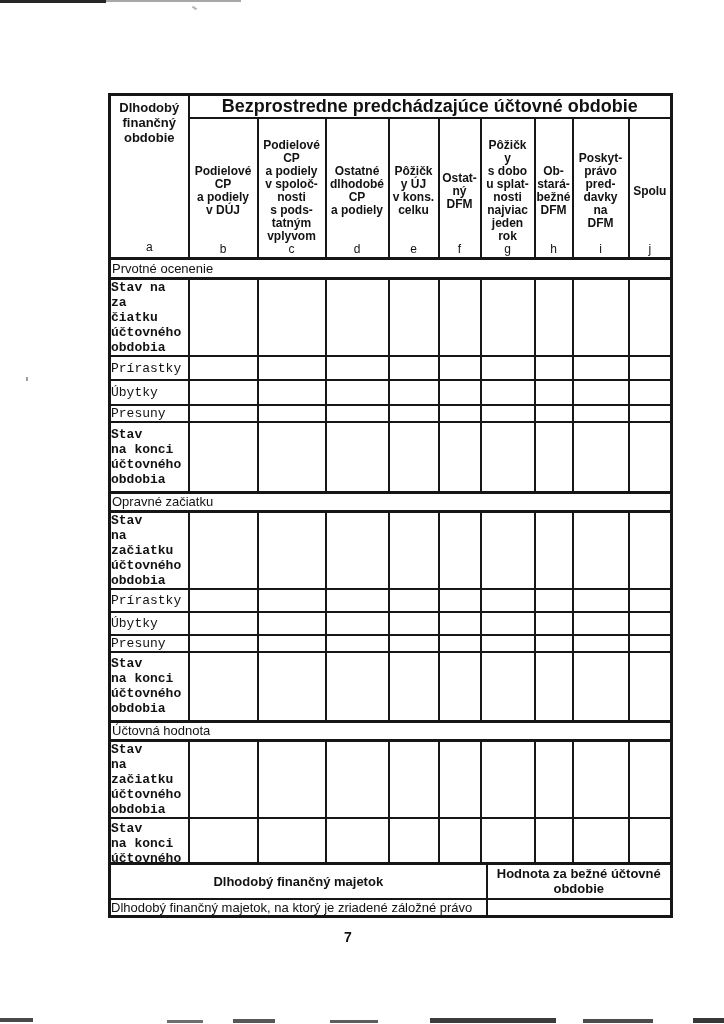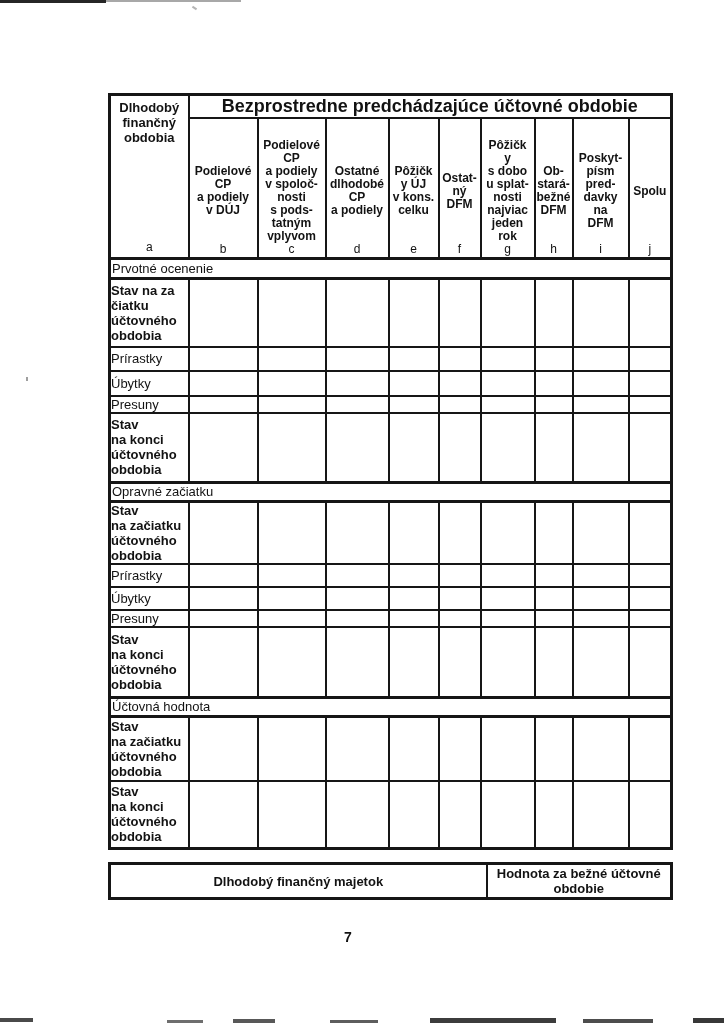--- a/index.html
+++ b/index.html
@@ -16,21 +16,21 @@
                justify-content:space-between;align-items:center;padding-top:2px;}
   .corner-text{font-weight:bold;font-size:13px;line-height:15px;text-align:center;white-space:pre-line;}
   .letter{font-size:12px;line-height:13px;font-weight:normal;text-align:center;padding-bottom:1px;}
   .period{font-weight:bold;font-size:18px;text-align:center;padding-right:75px;}
   .hw{height:138px;display:flex;flex-direction:column;}
   .ht{flex:1;display:flex;align-items:center;justify-content:center;
       text-align:center;font-weight:bold;font-size:12px;line-height:13px;white-space:pre-line;margin-top:20px;}
   .band td{font-size:13px;text-align:left;padding:0 0 1px 1px;
            border-top:3px solid #161616;border-bottom:3px solid #161616;}
   .lbl{font-size:13px;line-height:15px;text-align:left;
-       padding:1px 0 1px 1px;white-space:pre-line;}
+       padding:1px 0 1px 1px;white-space:pre-line;font-family:Liberation Mono, monospace;}
   .bold{font-weight:bold;}
   .main-table{border:3px solid #161616;}
 
   
   .note7{position:absolute;left:95px;top:842px;font-size:13px;font-weight:bold;
          letter-spacing:.1px;white-space:nowrap;}
   .n7num{display:inline-block;margin-right:12px;}
   .serif{font-family:"Liberation Serif",serif;}
 
   
@@ -86,21 +86,21 @@
         <col style="width:38px">
         <col style="width:56px">
       <col style="width:43px">
     </colgroup>
     <tbody>
       <tr style="height:17px">
         <td class="corner" rowspan="2">
           <div class="corner-wrap">
             <div class="corner-text">Dlhodobý
 finančný
-obdobia</div>
+obdobie</div>
             <div class="letter">a</div>
           </div>
         </td>
         <td class="period" colspan="9">Bezprostredne predchádzajúce účtovné obdobie</td>
       </tr>
       <tr style="height:140px">
         <td>
             <div class="hw">
               <div class="ht">Podielové
 CP
@@ -166,21 +166,21 @@
               <div class="ht">Ob-
 stará-
 bežné
 DFM</div>
               <div class="letter">h</div>
             </div>
           </td>
         <td>
             <div class="hw">
               <div class="ht">Poskyt-
-písm
+právo
 pred-
 davky
 na
 DFM</div>
               <div class="letter">i</div>
             </div>
           </td>
         <td>
             <div class="hw">
               <div class="ht">Spolu</div>
@@ -369,18 +369,22 @@
   <table class="bottom-table">
     <colgroup>
         <col style="width:377px">
         <col style="width:185px">
       </colgroup>
     <tbody>
       <tr style="height:35px">
         <td class="bth">Dlhodobý finančný majetok</td>
         <td class="bth">Hodnota za bežné účtovné obdobie</td>
       </tr>
+      <tr style="height:18px">
+        <td class="btl">Dlhodobý finančný majetok, na ktorý je zriadené záložné právo</td>
+        <td></td>
+      </tr>
     </tbody>
   </table>
 
   <div class="pageno">7</div>
 
 </div>
 
 </body></html>

